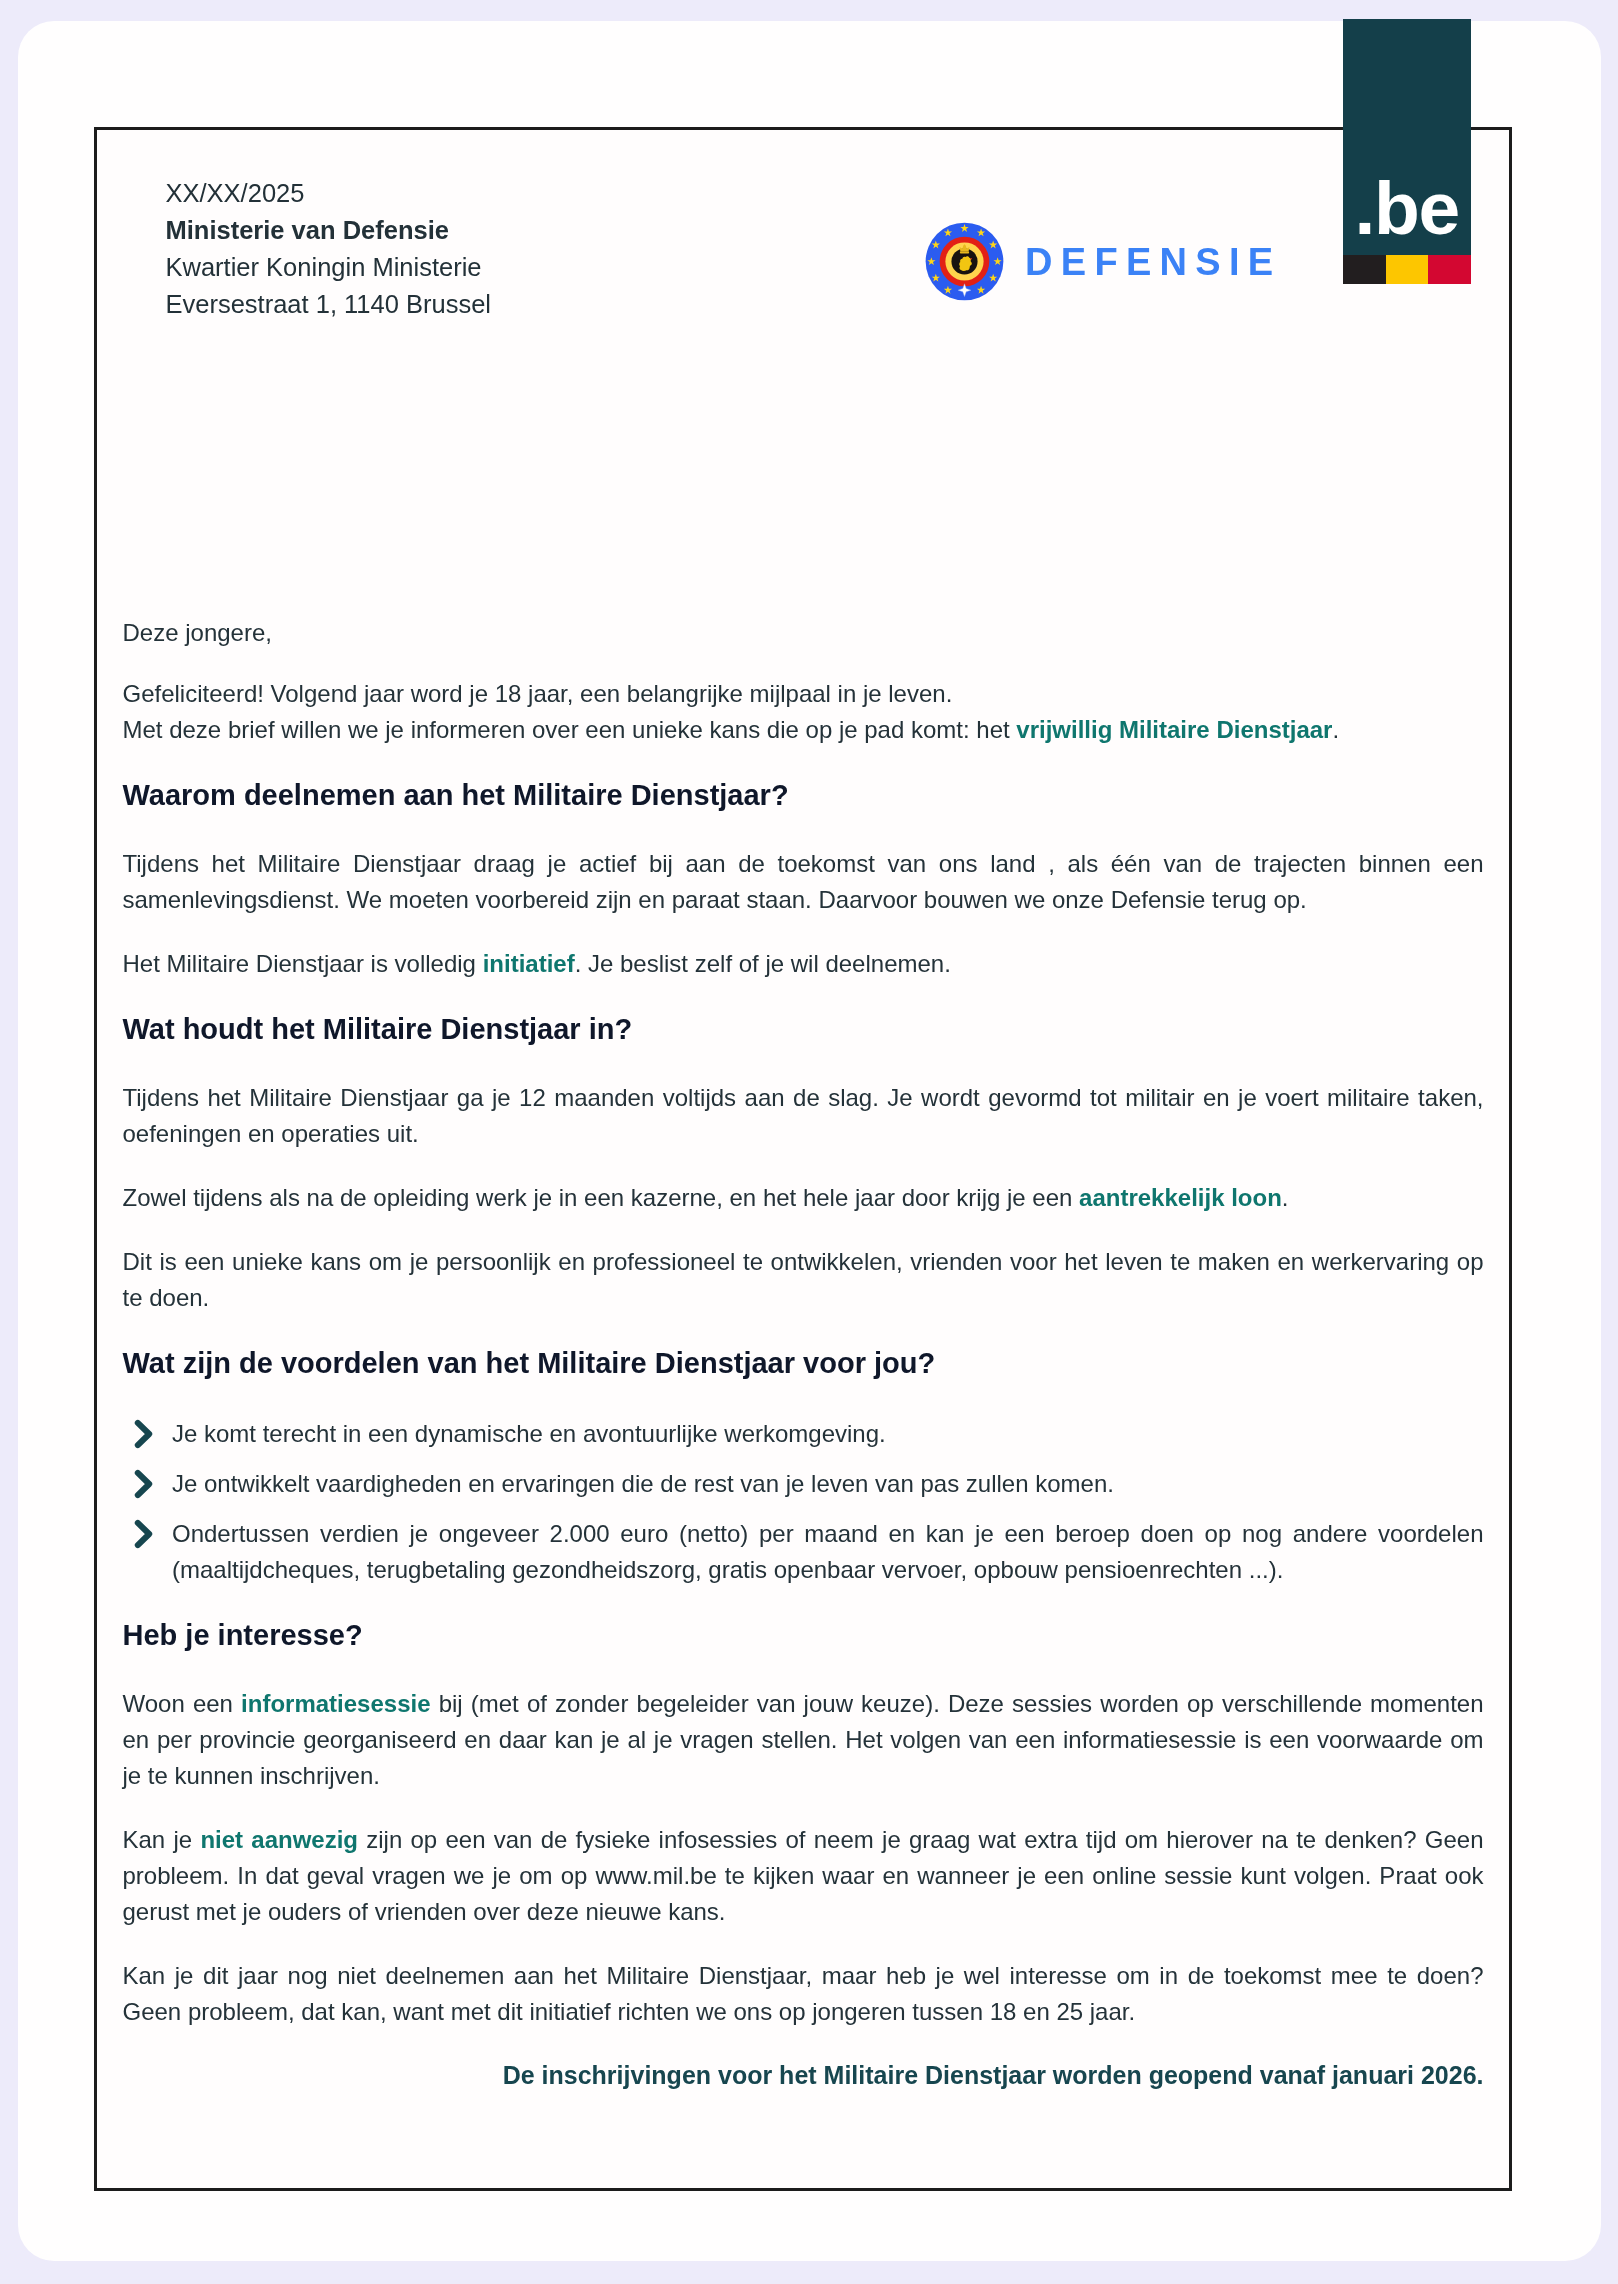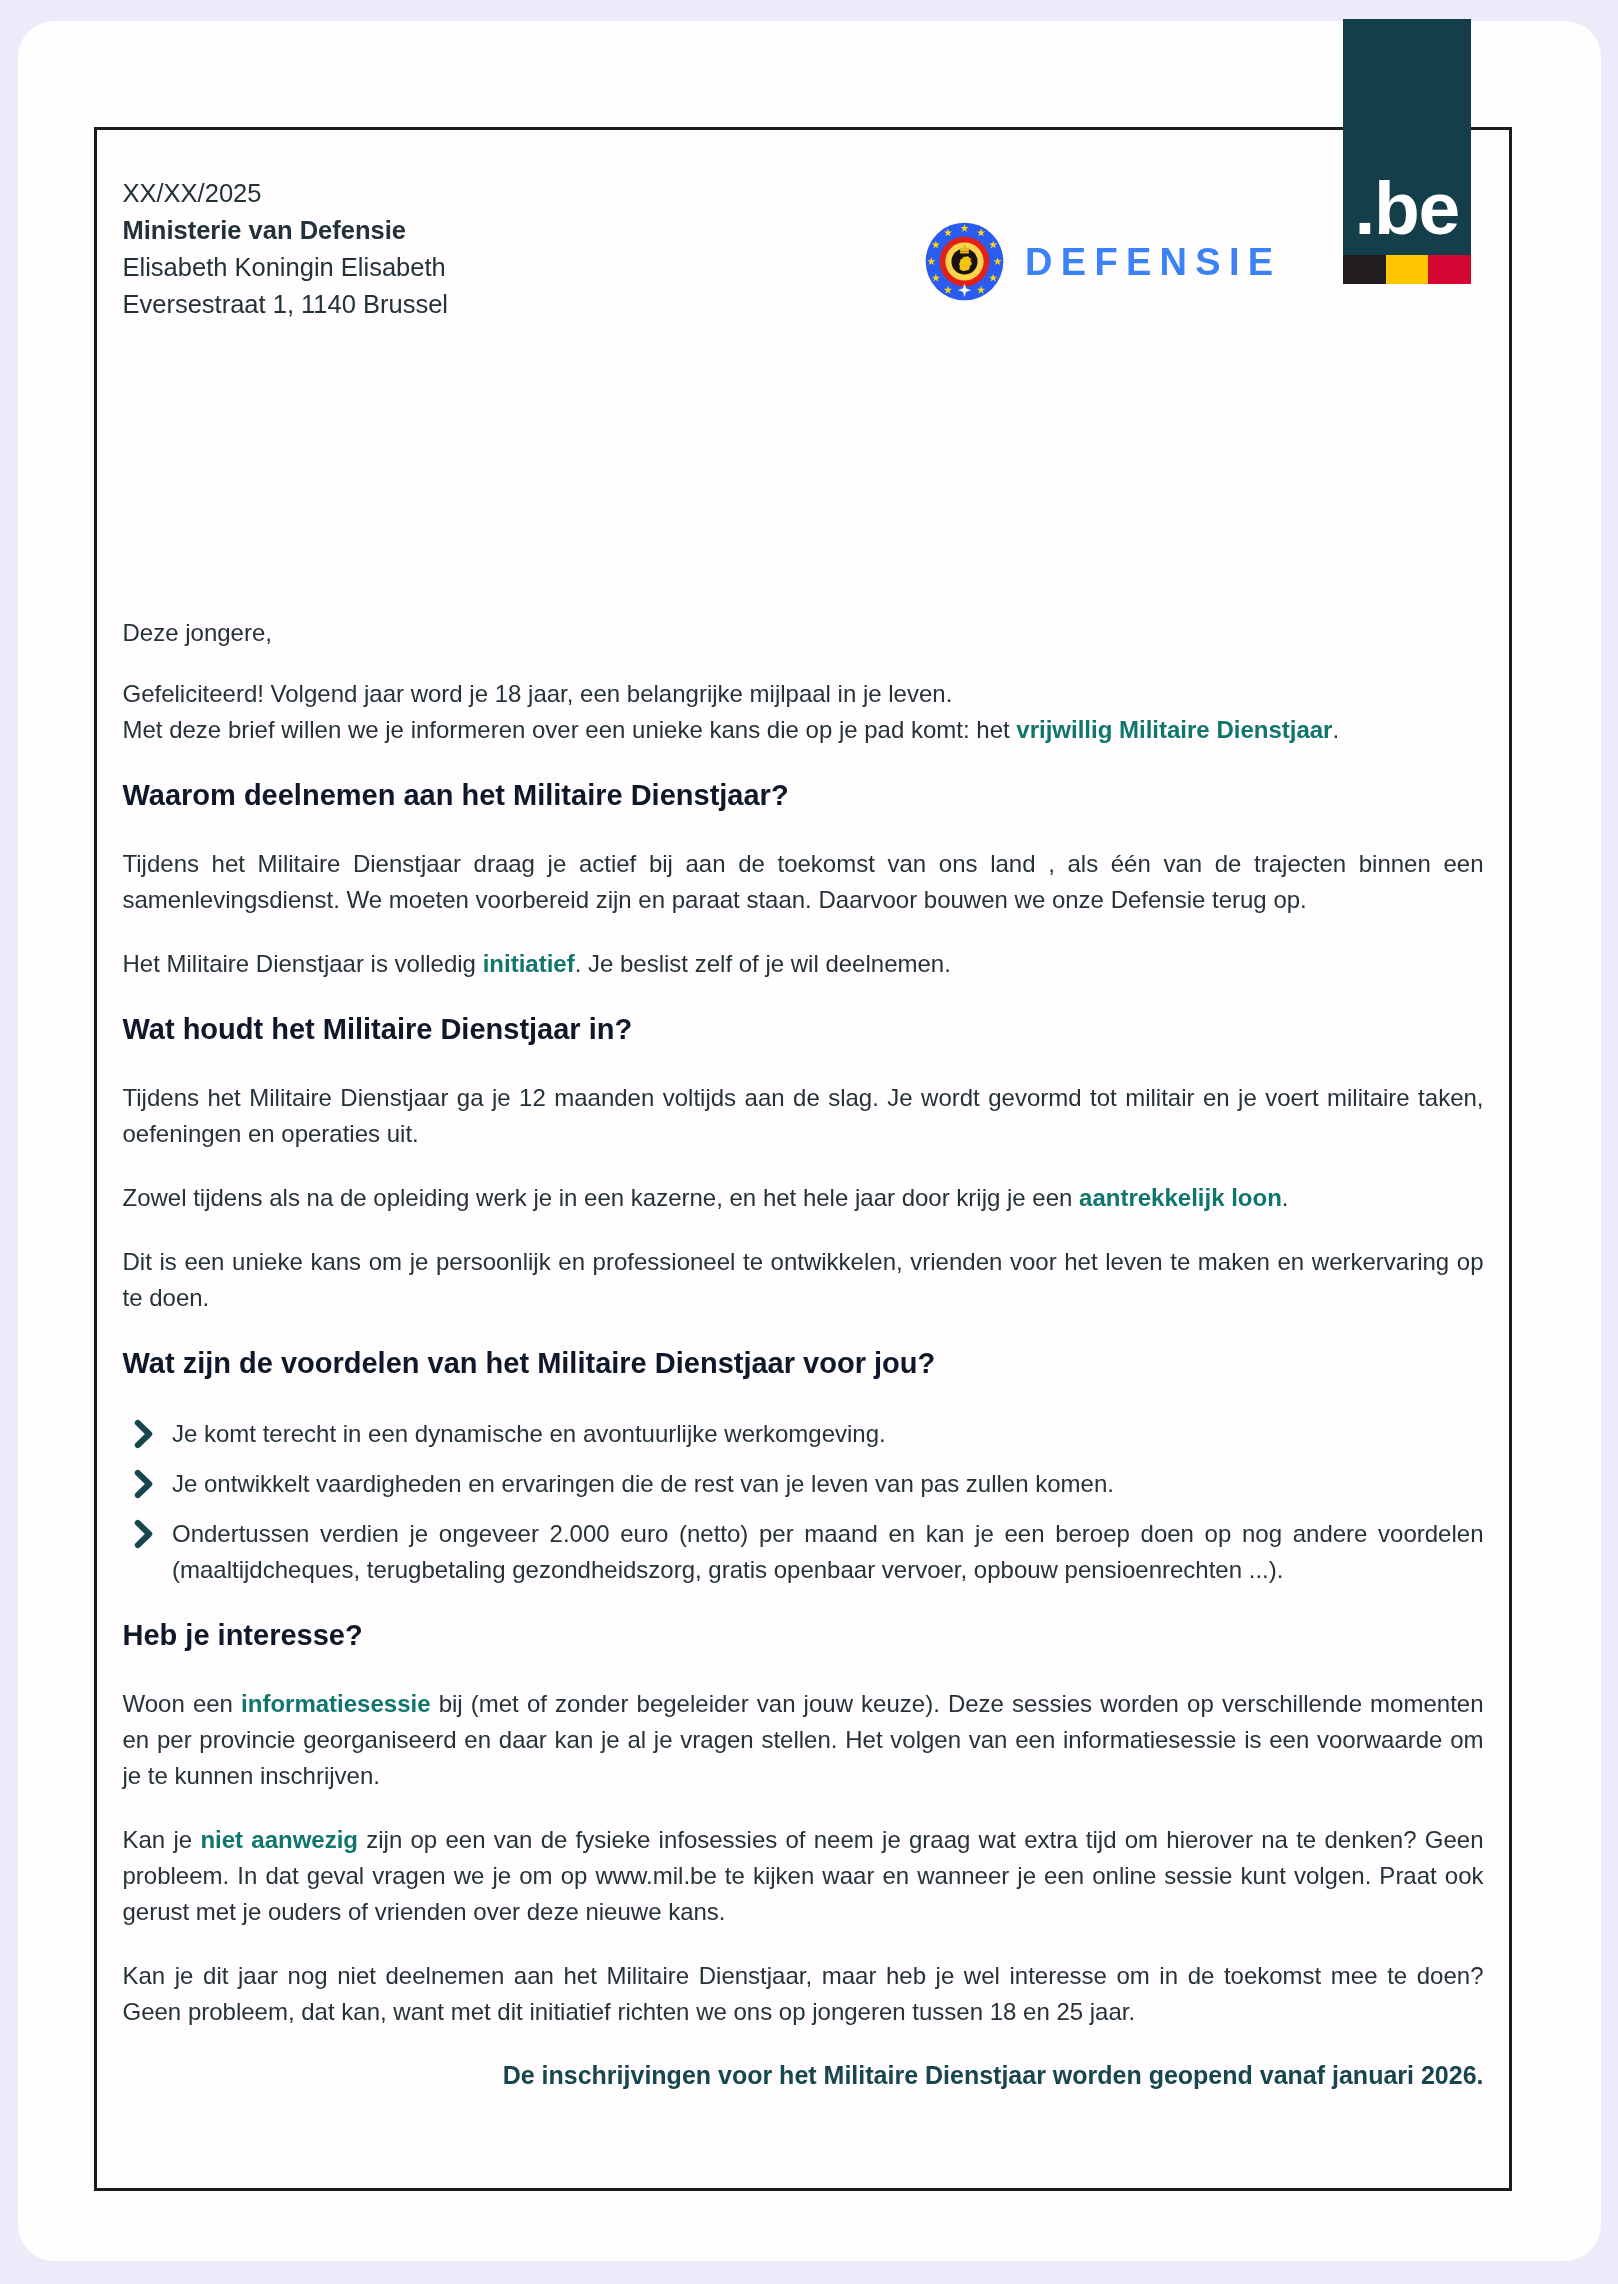--- a/index.html
+++ b/index.html
@@ -7,21 +7,21 @@
   body { font-family:"Liberation Sans", sans-serif; background:#edebfa; position:relative; width:1618px; height:2284px; }
 
   .card { position:absolute; left:18px; top:21px; width:1583px; height:2240px;
           background:#fffefe; border-radius:36px; }
 
   .frame { position:absolute; left:76px; top:106px; width:1418px; height:2064px;
            border:3.8px solid #1c1c1c; background:#fffdfd;
            padding:45px 25.5px 0 25.5px; }
 
   
-  .letterhead { font-size:25.5px; line-height:37px; color:#233138; }
+  .letterhead { font-size:25.5px; line-height:37px; color:#233138;margin-left:43px; }
   .letterhead .org { font-weight:bold; }
   .spacer { height:291px; }
 
   
   .roundel { position:absolute; left:907px; top:201px; width:79px; height:79px; }
   .roundel svg { width:100%; height:100%; display:block; }
   .wordmark { position:absolute; left:1007px; top:220px; font-size:38px; font-weight:bold;
               letter-spacing:8.3px; color:#3b82f6; }
 
   .be-block { position:absolute; left:1325px; top:-1.9px; width:128px; height:264px; z-index:5;border-radius:28px; }
@@ -55,21 +55,21 @@
 </head>
 <body>
 
 <div class="card">
 
   <div class="frame">
 
     <div class="letterhead">
       <div>XX/XX/2025</div>
       <div class="org">Ministerie van Defensie</div>
-      <div>Elisabeth Koningin Elisabeth</div>
+      <div>Kwartier Koningin Ministerie</div>
       <div>Eversestraat 1, 1140 Brussel</div>
     </div>
 
     <div class="spacer"></div>
 
     <div class="letter-body">
 
       <div class="salutation">Deze jongere,</div>
 
       <div class="intro">

